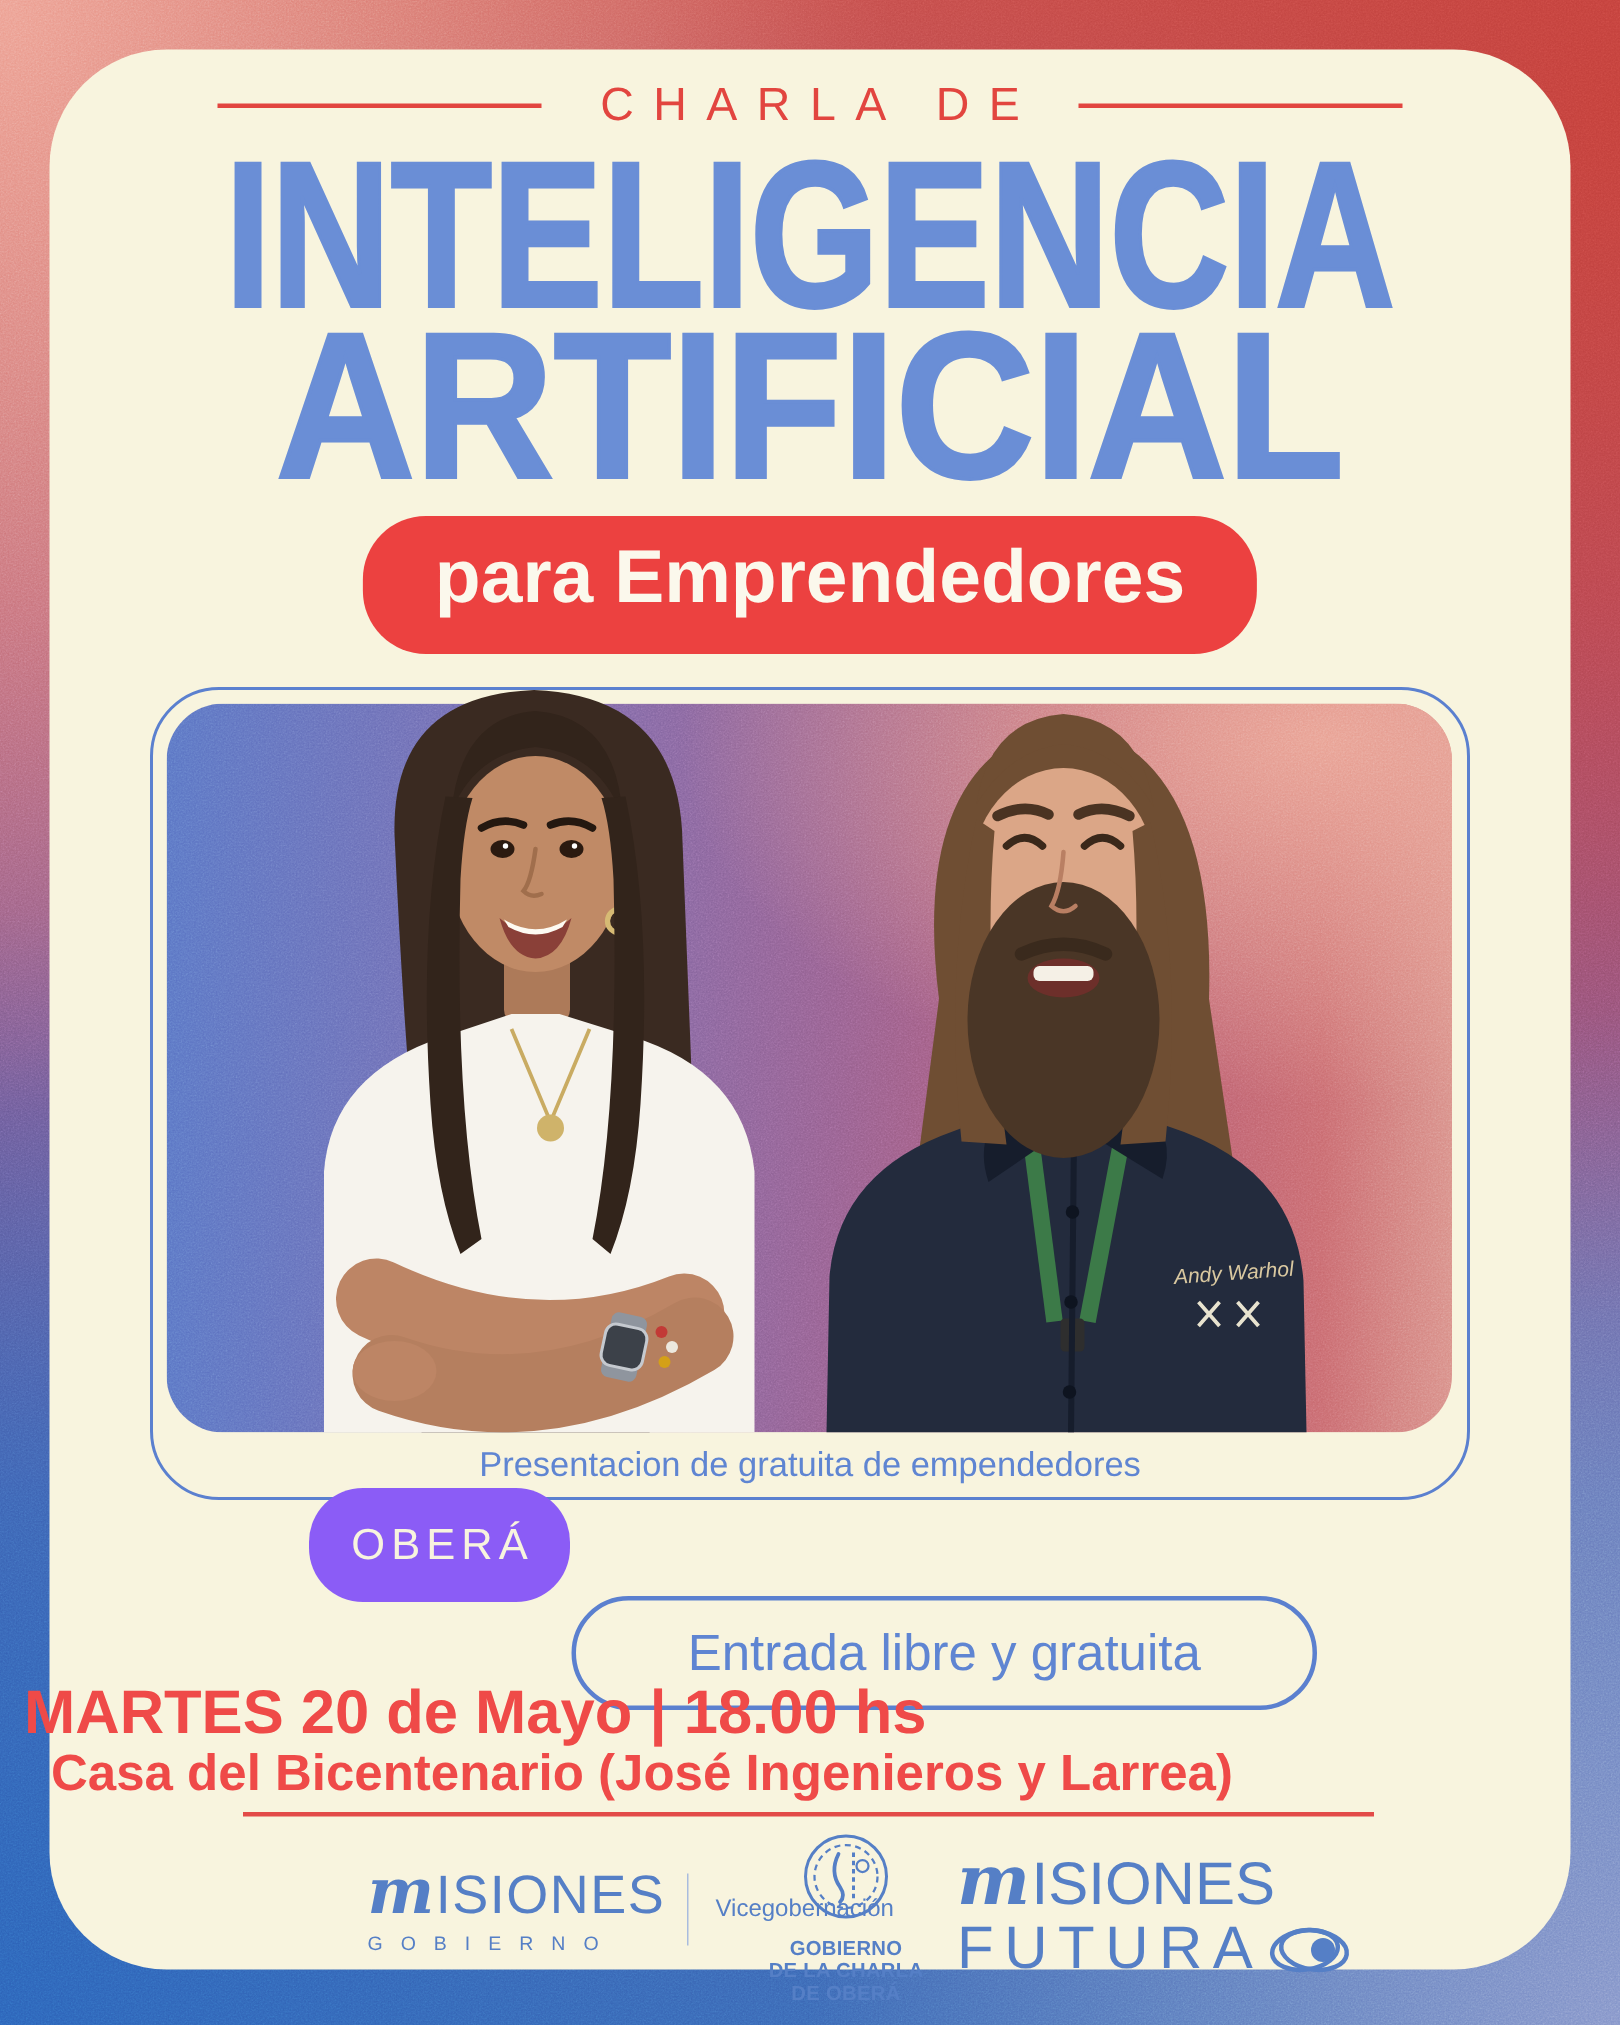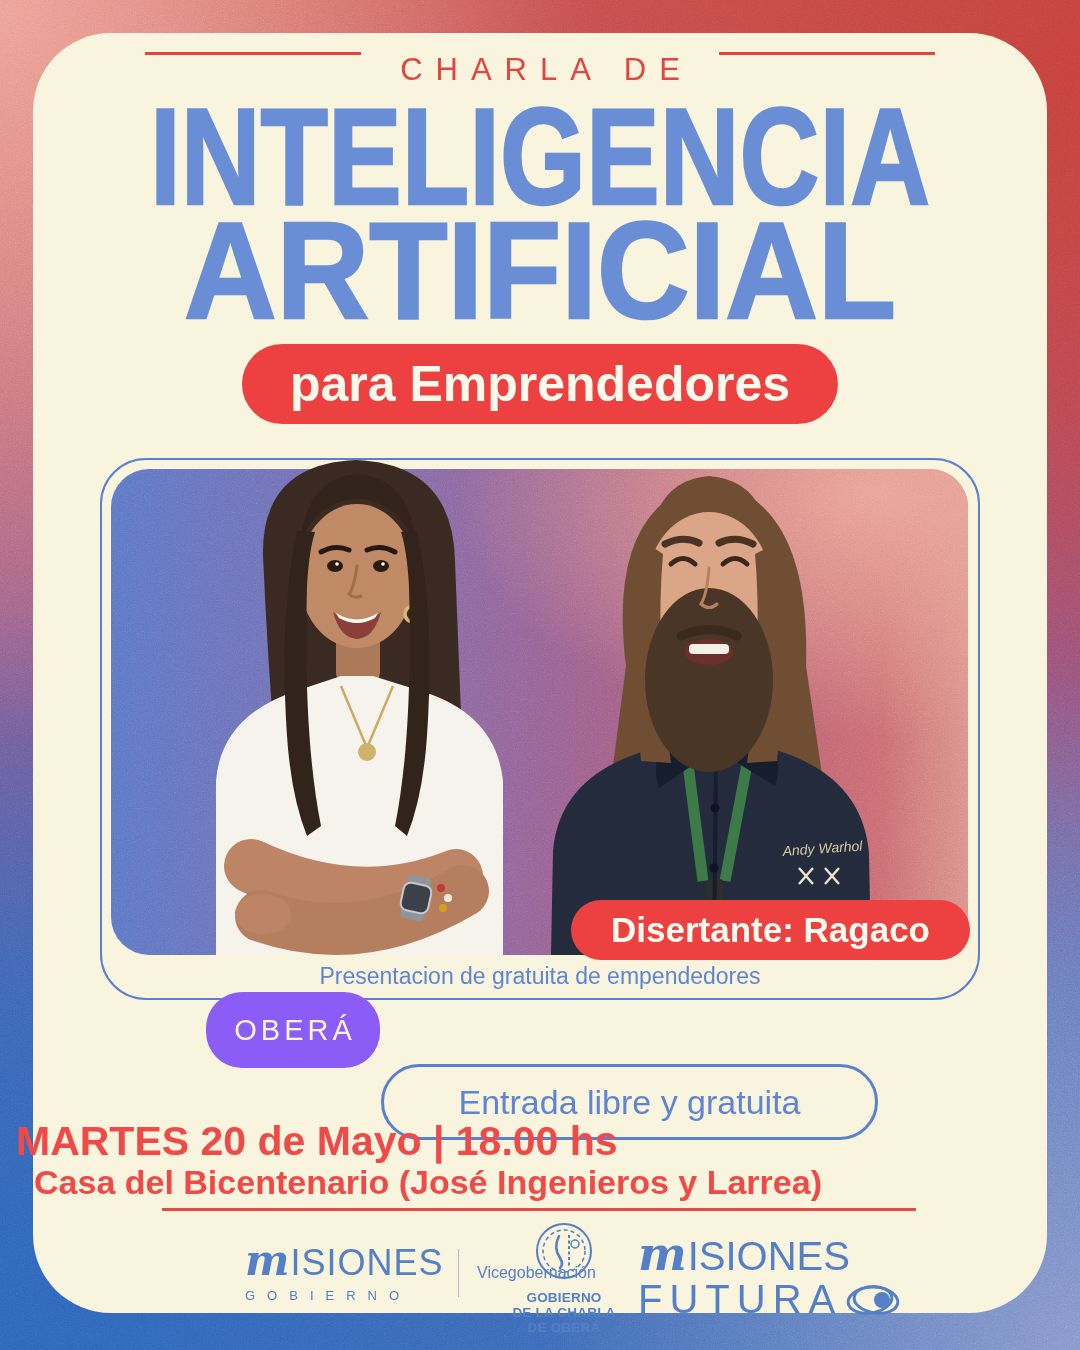--- a/index.html
+++ b/index.html
@@ -1,29 +1,29 @@
 <!DOCTYPE html>
 <html><head>
 <meta charset="utf-8">
 <style>
   html,body{margin:0;padding:0;}
   body{width:1080px;height:1350px;font-family:"Liberation Sans",sans-serif;overflow:hidden;}
   .poster{position:relative;width:1080px;height:1350px;}
   .bg-svg{position:absolute;inset:0;}
   .card{position:absolute;left:33px;top:33px;width:1014px;height:1280px;background:#f8f4de;border-radius:78px;}
 
-  .kicker{position:absolute;top:52px;left:0;width:1080px;display:flex;align-items:flex-start;justify-content:center;gap:26px;}
+  .kicker{position:absolute;top:52px;left:0;width:1080px;display:flex;align-items:center;justify-content:center;gap:26px;}
   .kicker-line{width:216px;height:3px;background:#e2453f;}
   .kicker-text{color:#e2453f;font-size:31px;font-weight:400;letter-spacing:13px;text-indent:13px;white-space:nowrap;}
 
   .title-svg{position:absolute;top:88px;left:0;}
   .title-svg text{font-family:"Liberation Sans",sans-serif;font-weight:700;fill:#6a8ed6;stroke:#6a8ed6;stroke-width:2.5;}
 
   .subtitle-pill{position:absolute;top:344px;left:50%;transform:translateX(-50%);background:#ec4140;color:#fbf8ec;
-    font-size:50px;font-weight:700;padding:0 48px;height:80px;line-height:80px;border-radius:42px;white-space:nowrap;}
+    font-size:50px;font-weight:700;padding:0 48px;height:92px;line-height:80px;border-radius:42px;white-space:nowrap;}
 
   .photo-frame{position:absolute;left:100px;top:458px;width:880px;height:542px;border:2.5px solid #5b80cf;
     border-radius:46px;background:#f8f4de;box-sizing:border-box;}
   .photo-bg{position:absolute;left:9px;top:9px;width:857px;height:486px;border-radius:38px;overflow:hidden;}
   .photo-bg svg{display:block;}
   .people-svg{position:absolute;left:9px;top:-24px;}
   .photo-caption{position:absolute;left:0;bottom:8px;width:100%;text-align:center;color:#5f85d2;font-size:23px;}
   .speaker-pill{position:absolute;right:8px;bottom:38px;background:#ec4140;color:#fdfaf0;font-size:35px;font-weight:700;
     height:60px;line-height:60px;padding:0 40px;border-radius:31px;white-space:nowrap;}
 
@@ -195,21 +195,20 @@
         <ellipse cx="598" cy="216" rx="24" ry="13" fill="#6d2f2a"></ellipse>
         <rect x="578" y="208" width="40" height="10" rx="4" fill="#f5f0e6"></rect>
         <path d="M560 128 Q572 117 584 128" stroke="#3a281a" stroke-width="5" stroke-linecap="round" fill="none"></path>
         <path d="M612 128 Q624 117 636 128" stroke="#3a281a" stroke-width="5" stroke-linecap="round" fill="none"></path>
         <path d="M554 108 Q572 99 588 107" stroke="#4a3322" stroke-width="7" stroke-linecap="round" fill="none"></path>
         <path d="M608 107 Q624 99 642 108" stroke="#4a3322" stroke-width="7" stroke-linecap="round" fill="none"></path>
         <path d="M598 132 Q596 158 590 168 Q598 175 606 168" stroke="#b97f63" stroke-width="3" fill="none" stroke-linecap="round"></path>
       </g>
     </svg>
 
-    <div class="speaker-pill">Disertante: Ragaco</div>
     <div class="photo-caption">Presentacion de gratuita de empendedores</div>
   </div>
 
   <div class="city-pill">OBERÁ</div>
   <div class="entry-pill">Entrada libre y gratuita</div>
 
   <div class="datetime">MARTES 20 de Mayo | 18.00 hs</div>
   <div class="venue">Casa del Bicentenario (José Ingenieros y Larrea)</div>
   <div class="red-rule"></div>
 

